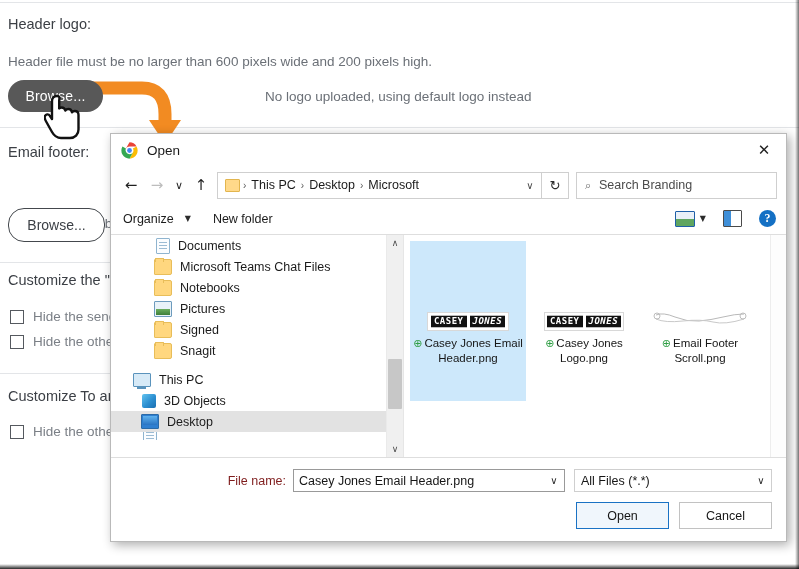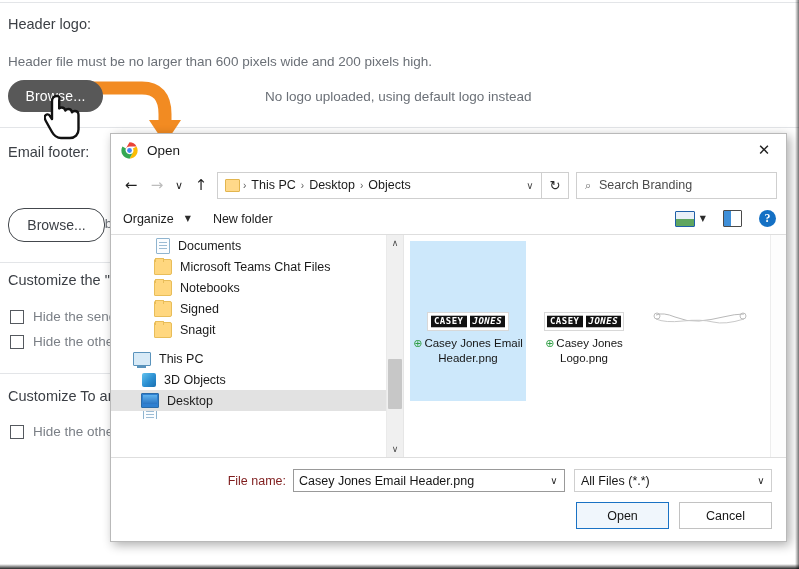--- a/index.html
+++ b/index.html
@@ -620,21 +620,21 @@
       <div class="navbtn">↑</div>
 
       <div class="addrbox">
         <span class="addr-folder-ico"></span>
         <div class="crumbs">
           <span class="crumb-sep">›</span>
           <span class="crumb">This PC</span>
           <span class="crumb-sep">›</span>
           <span class="crumb">Desktop</span>
           <span class="crumb-sep">›</span>
-          <span class="crumb">Objects</span>
+          <span class="crumb">Microsoft</span>
         </div>
         <span class="addr-caret">∨</span>
       </div>
       <div class="refreshbtn">↻</div>
 
       <div class="searchbox">
         <span class="search-ico">⌕</span>
         <span class="search-ph">Search Branding</span>
       </div>
     </div>
@@ -663,20 +663,24 @@
           <span class="nav-ico ico-doc"></span>
           <span>Documents</span>
         </div>
         <div class="nav-item lvl2">
           <span class="nav-ico ico-folder"></span>
           <span>Microsoft Teams Chat Files</span>
         </div>
         <div class="nav-item lvl2">
           <span class="nav-ico ico-folder"></span>
           <span>Notebooks</span>
+        </div>
+        <div class="nav-item lvl2">
+          <span class="nav-ico ico-pic"></span>
+          <span>Pictures</span>
         </div>
         <div class="nav-item lvl2">
           <span class="nav-ico ico-folder"></span>
           <span>Signed</span>
         </div>
         <div class="nav-item lvl2">
           <span class="nav-ico ico-folder"></span>
           <span>Snagit</span>
         </div>
         <div class="nav-item" style="padding-left:22px; margin-top:8px;">
@@ -727,20 +731,21 @@
 
           <div class="file-tile">
             <div class="thumb-wrap">
               <svg class="scroll-thumb-art" viewBox="0 0 94 22">
                 <path d="M3 6 Q10 3 22 8 T46 12 T70 8 T91 5" fill="none" stroke="#b9b9b9" stroke-width="1"></path>
                 <path d="M3 10 Q12 14 30 12 T60 13 T91 10" fill="none" stroke="#c9c9c9" stroke-width="1"></path>
                 <circle cx="4" cy="7" r="3" fill="none" stroke="#bdbdbd" stroke-width="1"></circle>
                 <circle cx="90" cy="7" r="3" fill="none" stroke="#bdbdbd" stroke-width="1"></circle>
               </svg>
             </div>
+            <div class="fname"><span class="check">⊕</span><span>Email Footer Scroll.png</span></div>
           </div>
 
         </div>
         <div class="file-scroll"></div>
       </div>
     </div>
 
     <div class="dlg-foot">
       <div class="foot-row1">
         <span class="fn-label">File name:</span>

